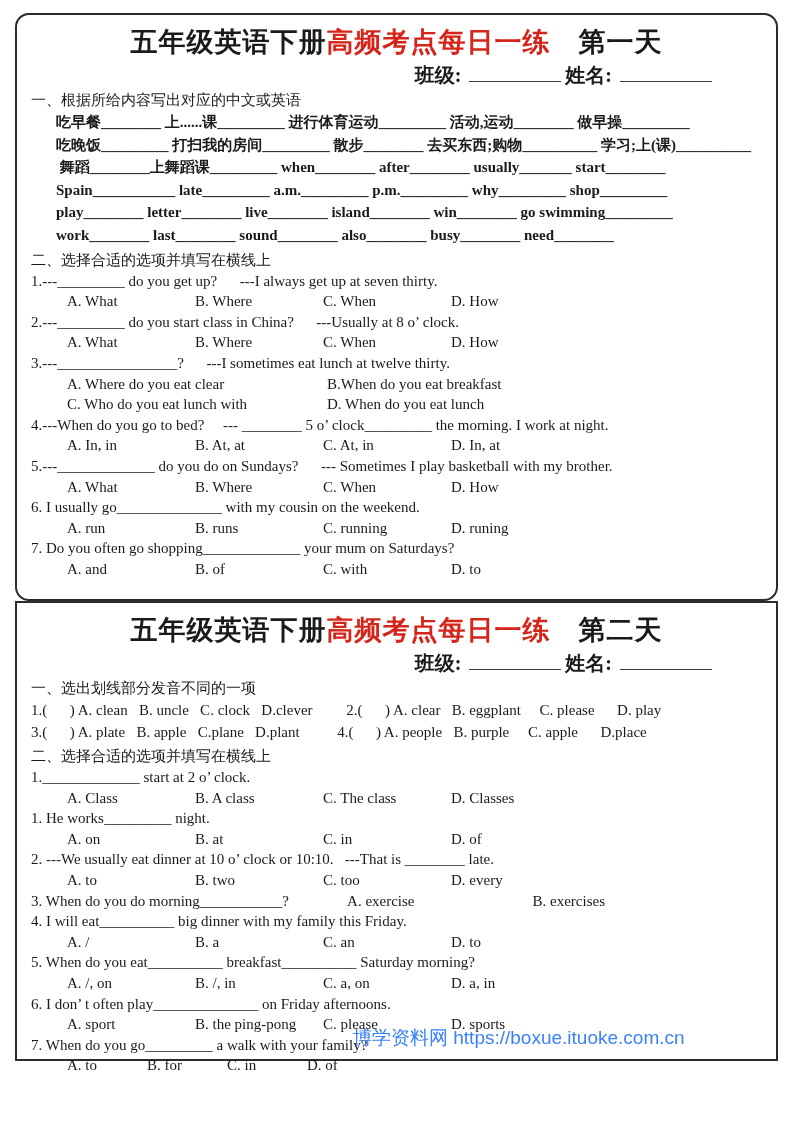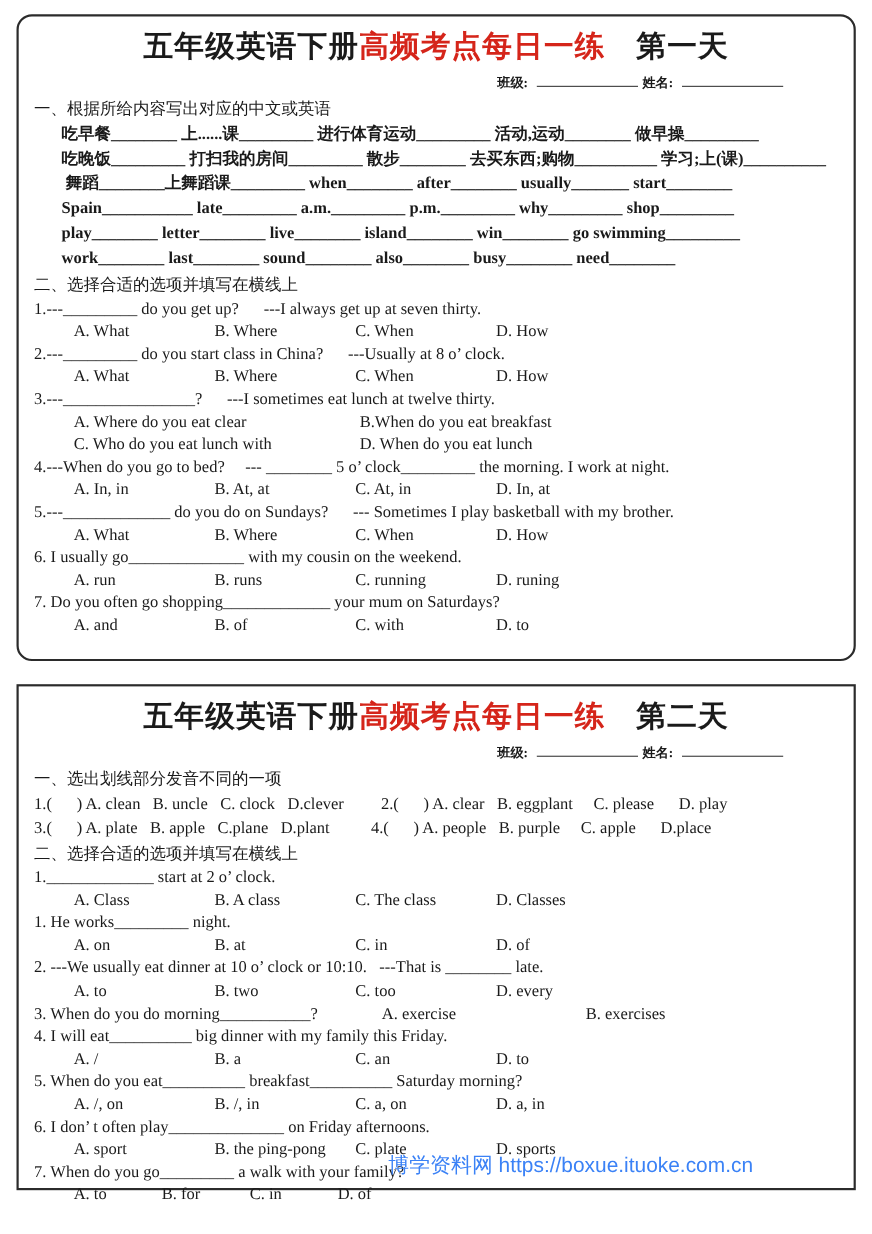--- a/index.html
+++ b/index.html
@@ -18,36 +18,36 @@
   }
   .sheet {
     box-sizing: border-box;
     position: relative;
     margin: 0 15px;
     border: 2px solid #2b2b2b;
     padding: 8px 14px 6px 14px;
     background: #ffffff;
   }
   .sheet-1 { margin-top: 13px; height: 588px; border-radius: 14px; }
-  .sheet-2 { margin-top: 21px; height: 460px; }
+  .sheet-2 { height: 460px; }
   .title {
     margin: 2px 0 4px 0;
     text-align: center;
     font-size: 27px;
     font-weight: bold;
     letter-spacing: 1px;
     line-height: 34px;
     white-space: nowrap;
   }
   .title .red { color: #d5251a; }
   .title .day { margin-left: 28px; }
   .id-line {
     text-align: right;
     padding-right: 46px;
-    font-size: 12px;
+    font-size: 20px;
     line-height: 24px;
     font-weight: bold;
   }
   .blank {
     display: inline-block;
     width: 92px;
     height: 13px;
     border-bottom: 1.5px solid #3a3a3a;
     margin: 0 4px 0 8px;
   }
@@ -151,20 +151,20 @@
         <div class="q-stem line">1. He works_________ night.</div>
         <div class="option-row line"><span class="option">A. on</span><span class="option">B. at</span><span class="option">C. in</span><span class="option">D. of</span></div>
         <div class="q-stem line">2. ---We usually eat dinner at 10 o’ clock or 10:10.   ---That is ________ late.</div>
         <div class="option-row line"><span class="option">A. to</span><span class="option">B. two</span><span class="option">C. too</span><span class="option">D. every</span></div>
         <div class="q-stem line">3. When do you do morning___________?<span class="inline-option">A. exercise</span><span class="inline-option">B. exercises</span></div>
         <div class="q-stem line">4. I will eat__________ big dinner with my family this Friday.</div>
         <div class="option-row line"><span class="option">A. /</span><span class="option">B. a</span><span class="option">C. an</span><span class="option">D. to</span></div>
         <div class="q-stem line">5. When do you eat__________ breakfast__________ Saturday morning?</div>
         <div class="option-row line"><span class="option">A. /, on</span><span class="option">B. /, in</span><span class="option">C. a, on</span><span class="option">D. a, in</span></div>
         <div class="q-stem line">6. I don’ t often play______________ on Friday afternoons.</div>
-        <div class="option-row line"><span class="option">A. sport</span><span class="option">B. the ping-pong</span><span class="option">C. plate</span><span class="option">D. sports</span></div>
+        <div class="option-row line"><span class="option">A. sport</span><span class="option">B. the ping-pong</span><span class="option">C. please</span><span class="option">D. sports</span></div>
         <div class="q-stem line">7. When do you go_________ a walk with your family?</div>
         <div class="option-row line narrow"><span class="option">A. to</span><span class="option">B. for</span><span class="option">C. in</span><span class="option">D. of</span></div>
       </div>
     <div class="watermark">博学资料网 https://boxue.ituoke.com.cn</div>
   </section>
 
 </div>
 
 </body></html>

